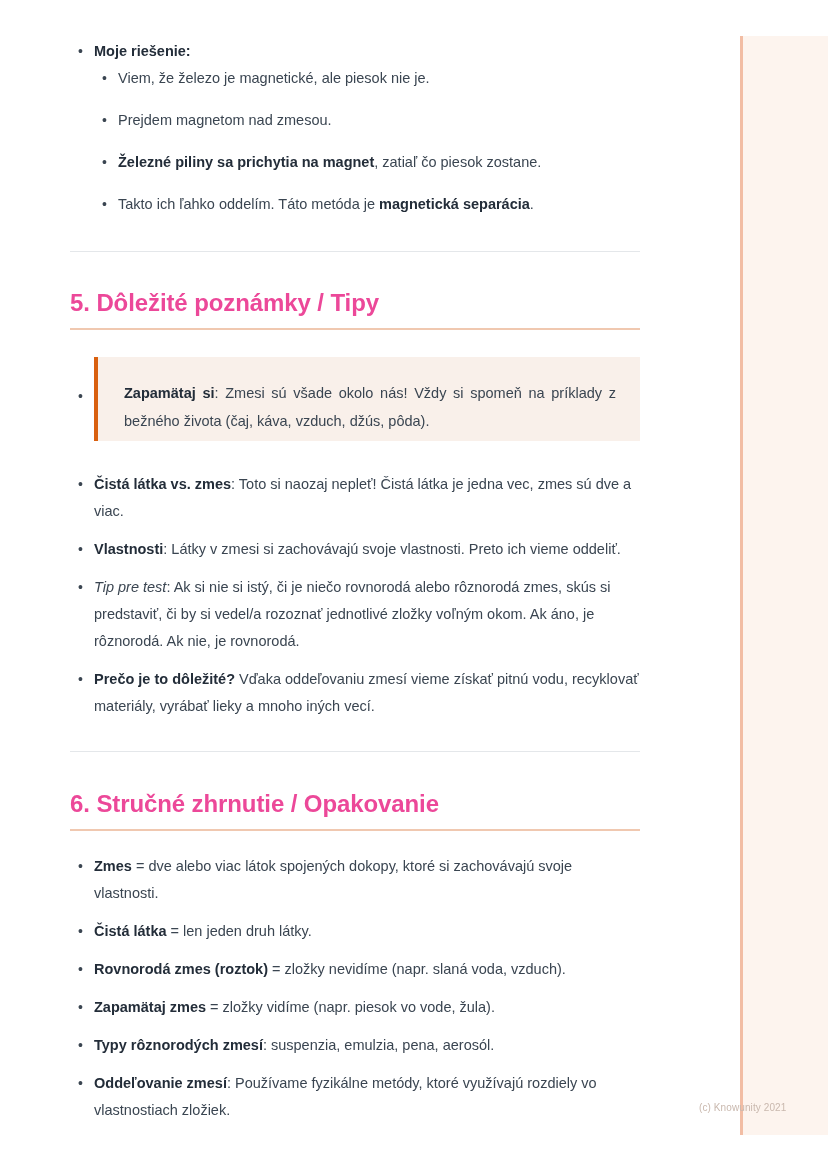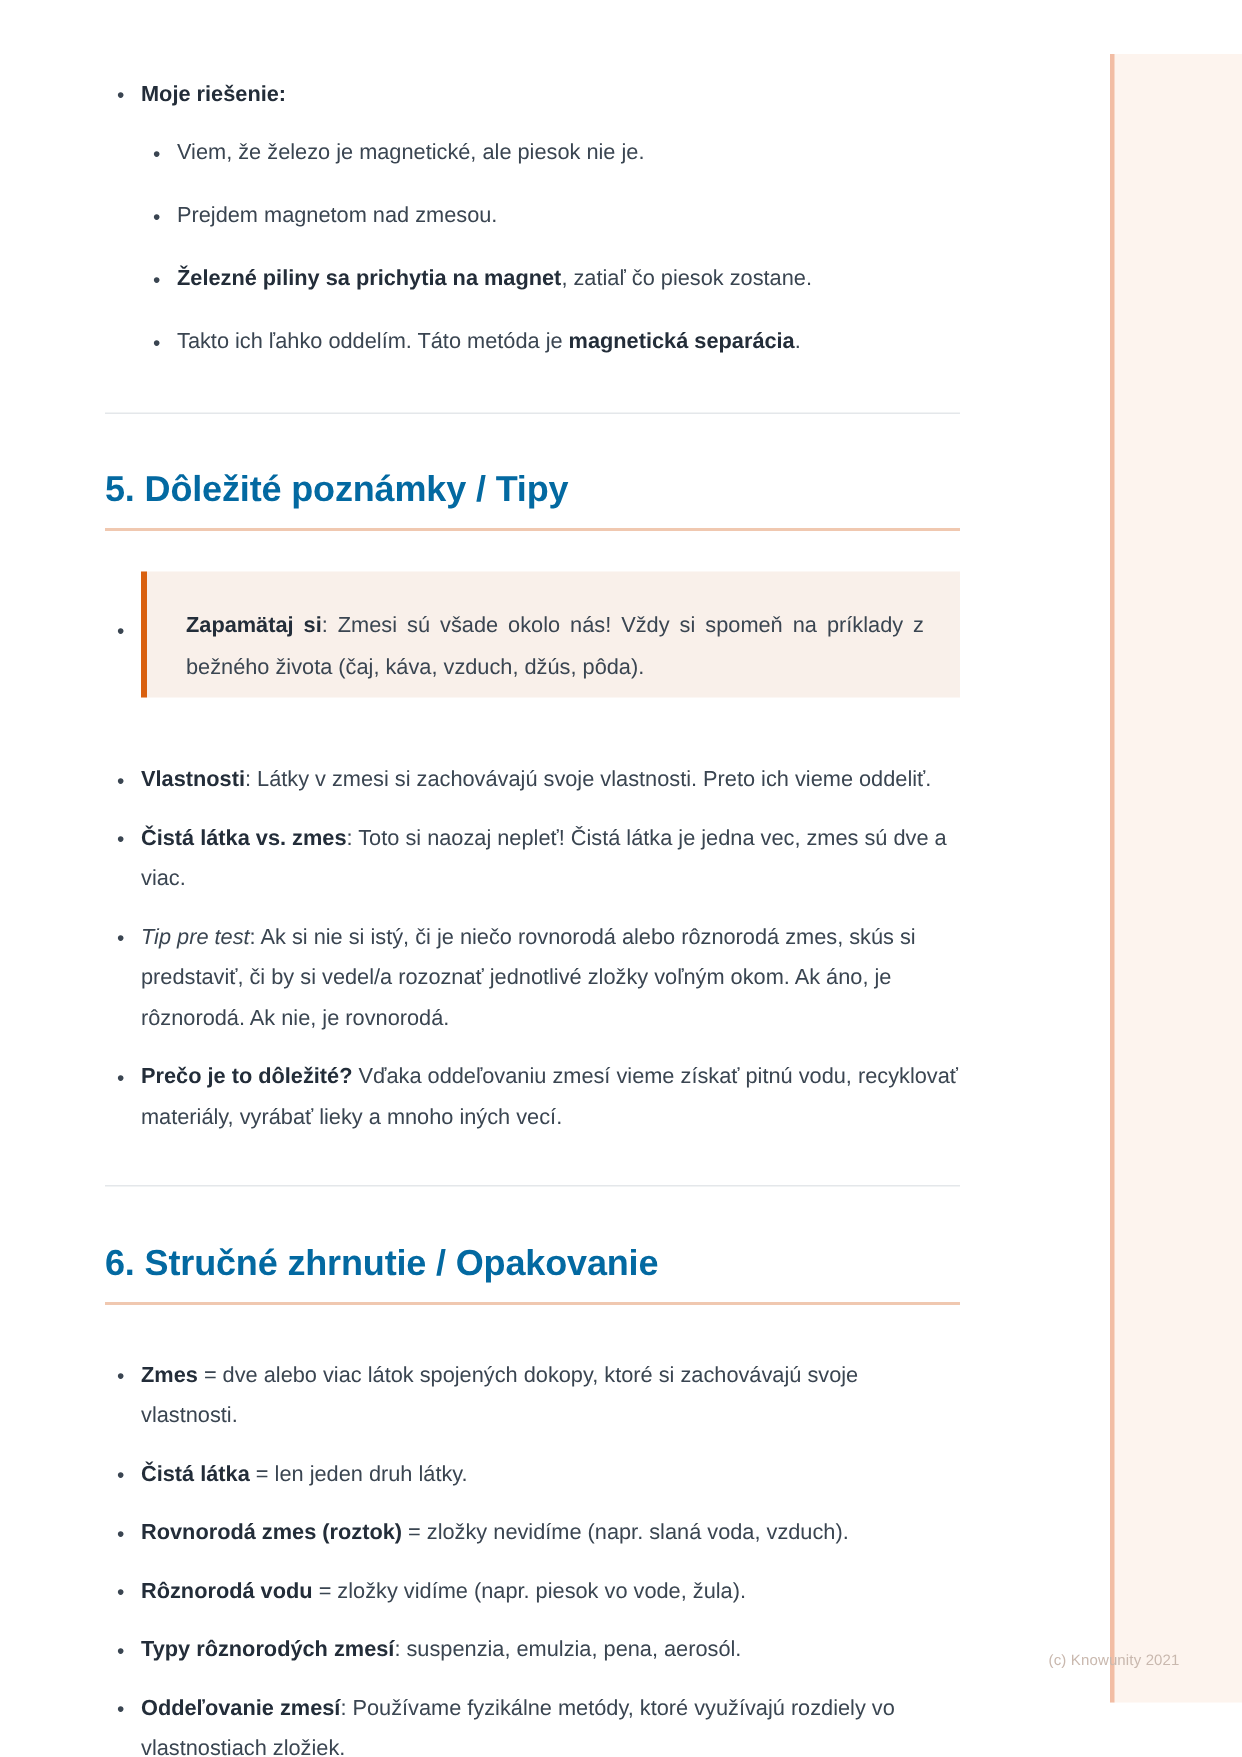--- a/index.html
+++ b/index.html
@@ -60,21 +60,21 @@
     list-style: none;
     margin: 0;
     padding: 0;
   }
   li.item {
     position: relative;
     padding-left: 24px;
     font-size: 14.5px;
     line-height: 27px;
     color: #3a4551;
-    margin: 12px 0 11px 0;
+    margin: 0 0 11px 0;
   }
   li.item::before {
     content: "\2022";
     position: absolute;
     left: 8px;
     top: 0;
     color: #3a4551;
     font-size: 14px;
     line-height: 27px;
   }
@@ -98,21 +98,21 @@
     height: 1px;
     background: #e4e7ea;
     width: 570px;
     margin: 0;
   }
 
   
   .section-head {
     font-size: 24px;
     font-weight: bold;
-    color: #0369a1;
+    color: #ec4899;
     letter-spacing: -0.1px;
     margin: 0;
     padding: 0;
     line-height: 30px;
   }
   .head-rule {
     height: 2px;
     background: #f0c8b0;
     width: 570px;
     margin-top: 10px;
@@ -194,24 +194,24 @@
     <div style="height:27px"></div>
     <div class="callout-row">
       <div class="callout">
         <b>Zapamätaj si</b><span>: Zmesi sú všade okolo nás! Vždy si spomeň na príklady z bežného života (čaj, káva, vzduch, džús, pôda).</span>
       </div>
     </div>
 
     <div style="height:16px"></div>
     <ul class="lvl1">
       <li class="item">
+        <b>Čistá látka vs. zmes</b><span>: Toto si naozaj nepleť! Čistá látka je jedna vec, zmes sú dve a viac.</span>
+      </li>
+      <li class="item">
         <b>Vlastnosti</b><span>: Látky v zmesi si zachovávajú svoje vlastnosti. Preto ich vieme oddeliť.</span>
-      </li>
-      <li class="item">
-        <b>Čistá látka vs. zmes</b><span>: Toto si naozaj nepleť! Čistá látka je jedna vec, zmes sú dve a viac.</span>
       </li>
       <li class="item">
         <i>Tip pre test</i><span>: Ak si nie si istý, či je niečo rovnorodá alebo rôznorodá zmes, skús si predstaviť, či by si vedel/a rozoznať jednotlivé zložky voľným okom. Ak áno, je rôznorodá. Ak nie, je rovnorodá.</span>
       </li>
       <li class="item">
         <b>Prečo je to dôležité?</b><span> Vďaka oddeľovaniu zmesí vieme získať pitnú vodu, recyklovať materiály, vyrábať lieky a mnoho iných vecí.</span>
       </li>
     </ul>
 
     <div style="height:20px"></div>
@@ -226,21 +226,21 @@
       <li class="item">
         <b>Zmes</b><span> = dve alebo viac látok spojených dokopy, ktoré si zachovávajú svoje vlastnosti.</span>
       </li>
       <li class="item">
         <b>Čistá látka</b><span> = len jeden druh látky.</span>
       </li>
       <li class="item">
         <b>Rovnorodá zmes (roztok)</b><span> = zložky nevidíme (napr. slaná voda, vzduch).</span>
       </li>
       <li class="item">
-        <b>Rôznorodá vodu</b><span> = zložky vidíme (napr. piesok vo vode, žula).</span>
+        <b>Zapamätaj zmes</b><span> = zložky vidíme (napr. piesok vo vode, žula).</span>
       </li>
       <li class="item">
         <b>Typy rôznorodých zmesí</b><span>: suspenzia, emulzia, pena, aerosól.</span>
       </li>
       <li class="item">
         <b>Oddeľovanie zmesí</b><span>: Používame fyzikálne metódy, ktoré využívajú rozdiely vo vlastnostiach zložiek.</span>
         
       </li>
     </ul>
 

